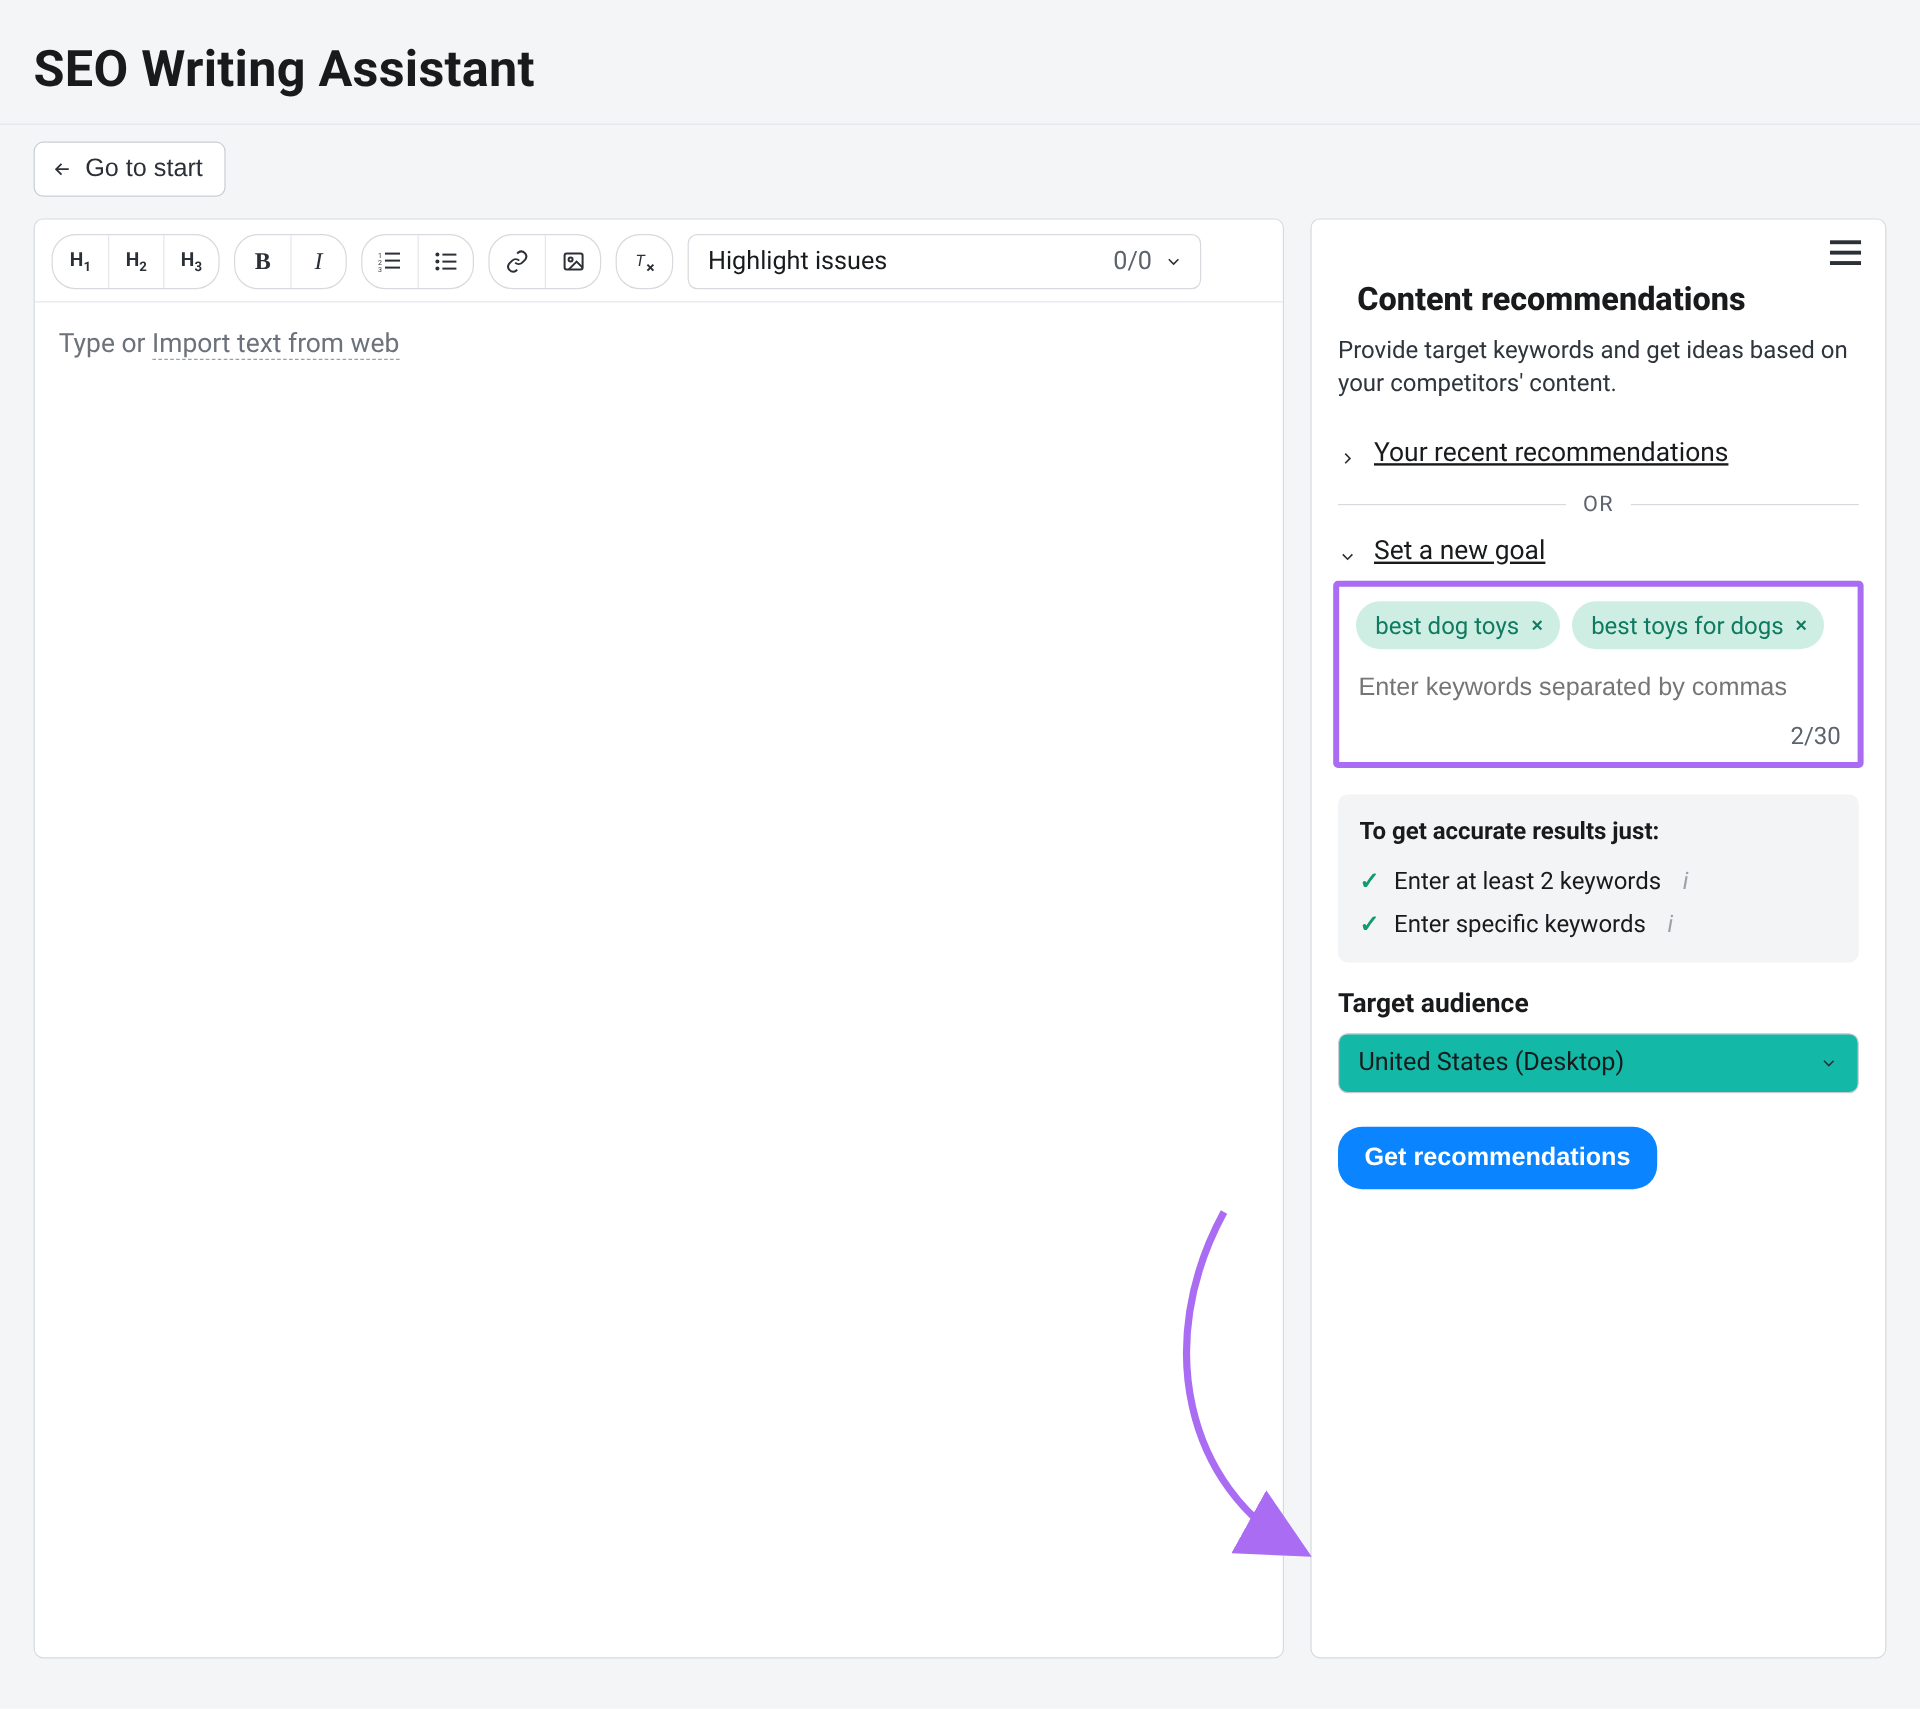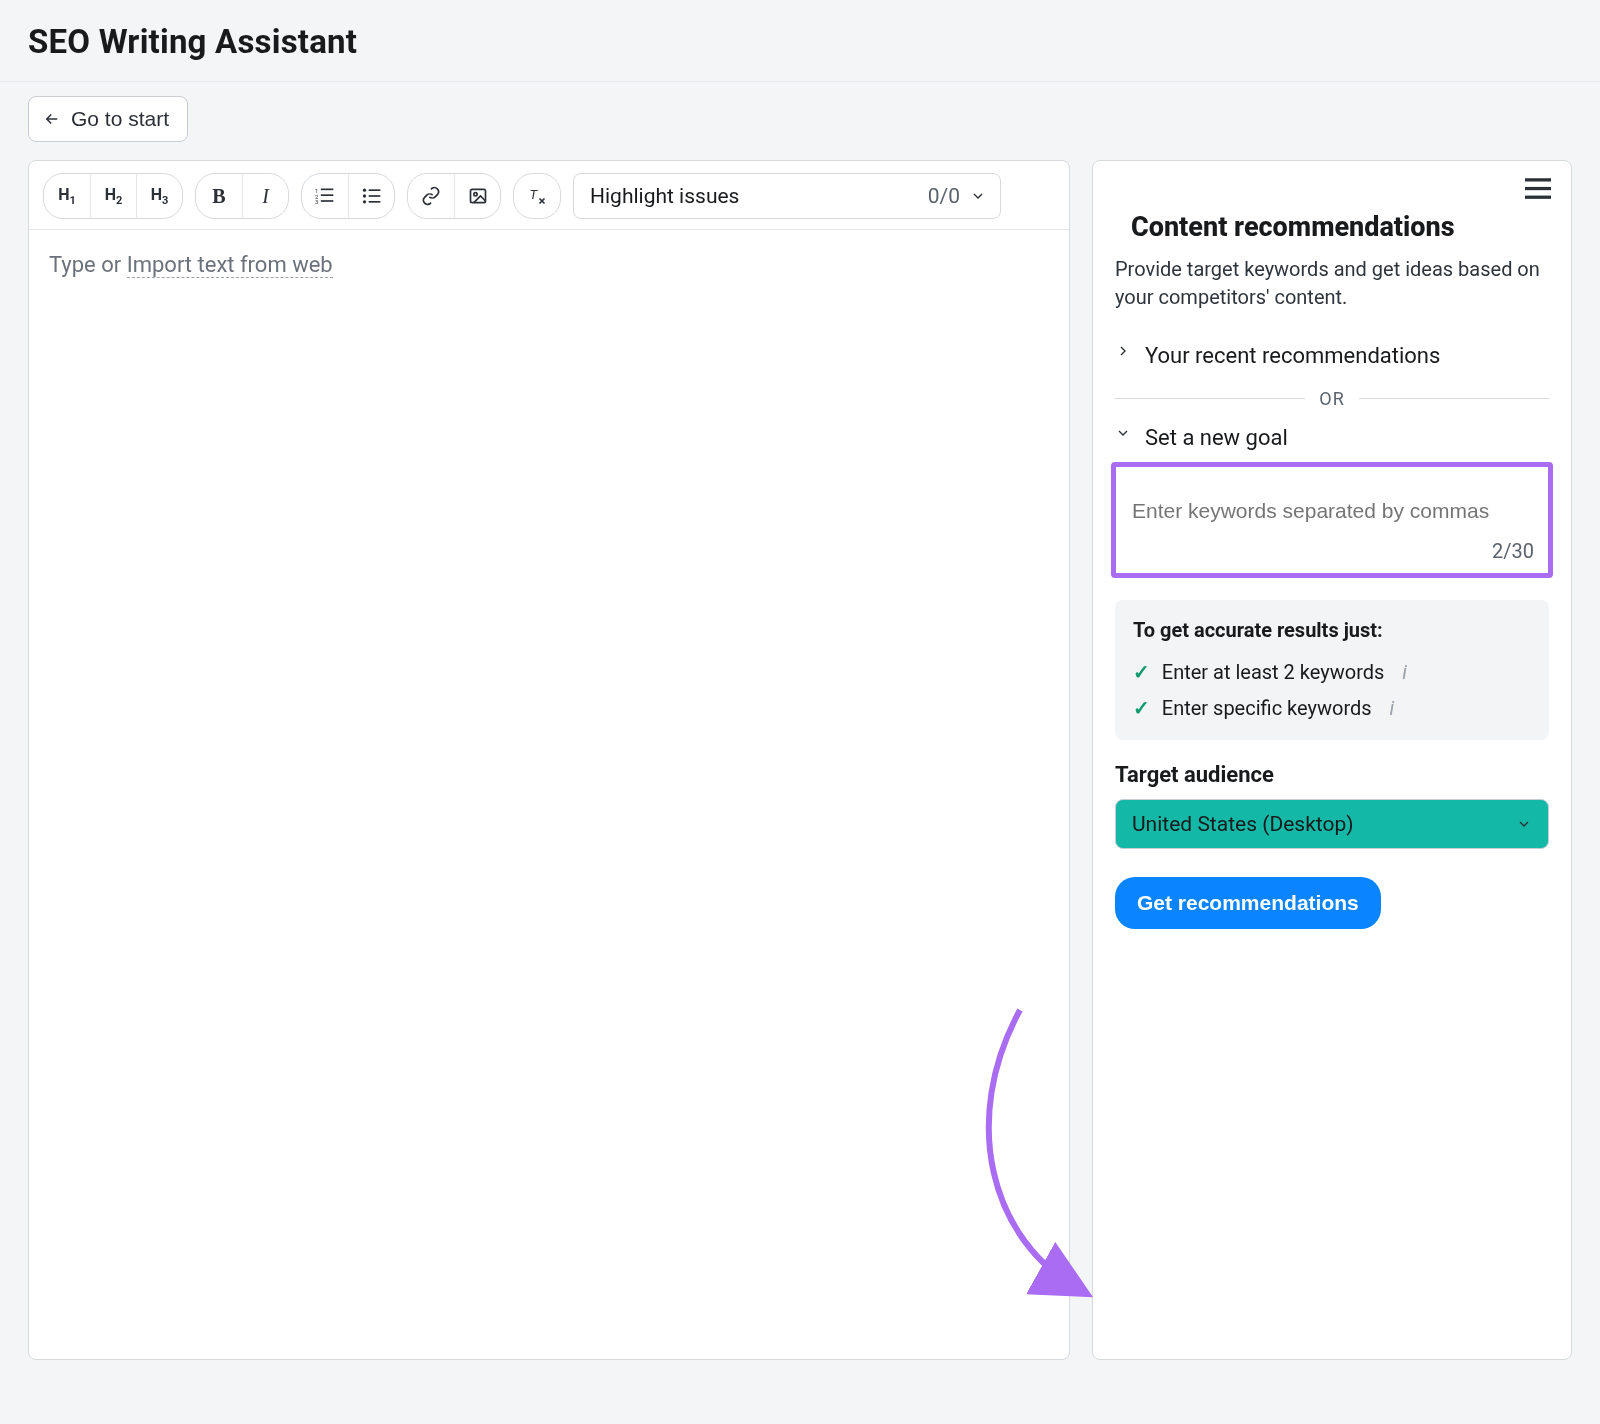--- a/index.html
+++ b/index.html
@@ -8,21 +8,21 @@
     font-family: -apple-system, BlinkMacSystemFont, "Segoe UI", Roboto, Helvetica, Arial, sans-serif;
     background: #f4f5f7;
     color: #181a1c;
   }
   .app { width: 1600px; height: 1424px; padding: 0; position: relative; transform-origin: top left; }
 
   .header {
     padding: 22px 28px 20px 28px;
     border-bottom: 1px solid #e5e7eb;
   }
-  .header h1 { font-size: 33px; font-weight: 700; letter-spacing: 0.2px; }
+  .header h1 { font-size: 42px; font-weight: 700; letter-spacing: 0.2px; margin-top: 12px; }
 
   .sub-toolbar {
     padding: 14px 28px 18px 28px;
   }
   .go-start-btn {
     display: inline-flex; align-items: center; gap: 10px;
     background: #ffffff;
     border: 1px solid #c9cdd3;
     border-radius: 8px;
     padding: 10px 18px 10px 14px;
@@ -107,24 +107,25 @@
     display: flex; justify-content: flex-end;
     padding: 16px 20px 8px 20px;
   }
   .menu-icon { width: 26px; height: 22px; cursor: pointer; }
 
   .side-section { padding: 4px 22px 0 22px; }
   .side-title { font-size: 27px; font-weight: 800; margin-bottom: 12px; margin-left: 16px; }
   .side-desc { font-size: 20px; color: #2f353c; line-height: 1.4; margin-bottom: 20px; }
 
   .expander {
-    display: flex; align-items: flex-start; gap: 14px;
+    display: flex; align-items: flex-end; gap: 14px;
     font-size: 22px;
     padding: 12px 0;
     cursor: pointer;
+    text-decoration: underline;
   }
   .chev { width: 16px; height: 16px; stroke: #2b2f36; stroke-width: 2; fill: none; }
 
   .or-row {
     display: flex; align-items: center; gap: 14px;
     margin: 8px 0 4px 0;
   }
   .or-row .line { flex:1; height:1px; background:#d6dade; }
   .or-row .lbl { font-size: 18px; color: #5b636d; letter-spacing: 1px; }
 
@@ -334,20 +335,38 @@
 
       <div class="expander">
         <svg class="chev" viewBox="0 0 24 24">
               <path d="M6 9l6 6 6-6"></path>
             </svg>
         <span>Set a new goal</span>
       </div>
 
 
       <div class="keywords-box">
+        <div class="tag-row">
+          <span class="tag">
+            <span>best dog toys</span>
+            <span class="x">
+              <svg width="14" height="14" viewBox="0 0 24 24" stroke="#0f7a60" stroke-width="3" fill="none">
+                    <path d="M6 6l12 12M18 6L6 18"></path>
+                  </svg>
+            </span>
+          </span>
+          <span class="tag">
+            <span>best toys for dogs</span>
+            <span class="x">
+              <svg width="14" height="14" viewBox="0 0 24 24" stroke="#0f7a60" stroke-width="3" fill="none">
+                    <path d="M6 6l12 12M18 6L6 18"></path>
+                  </svg>
+            </span>
+          </span>
+        </div>
         <input class="kw-input" placeholder="Enter keywords separated by commas" style="">
         <div class="kw-count">2/30</div>
       </div>
 
       <div class="tips-box">
         <div class="tips-title">To get accurate results just:</div>
         <div class="tip-row">
           <span class="check">✓</span>
           <span>Enter at least 2 keywords</span>
           <span class="info-i">i</span>

